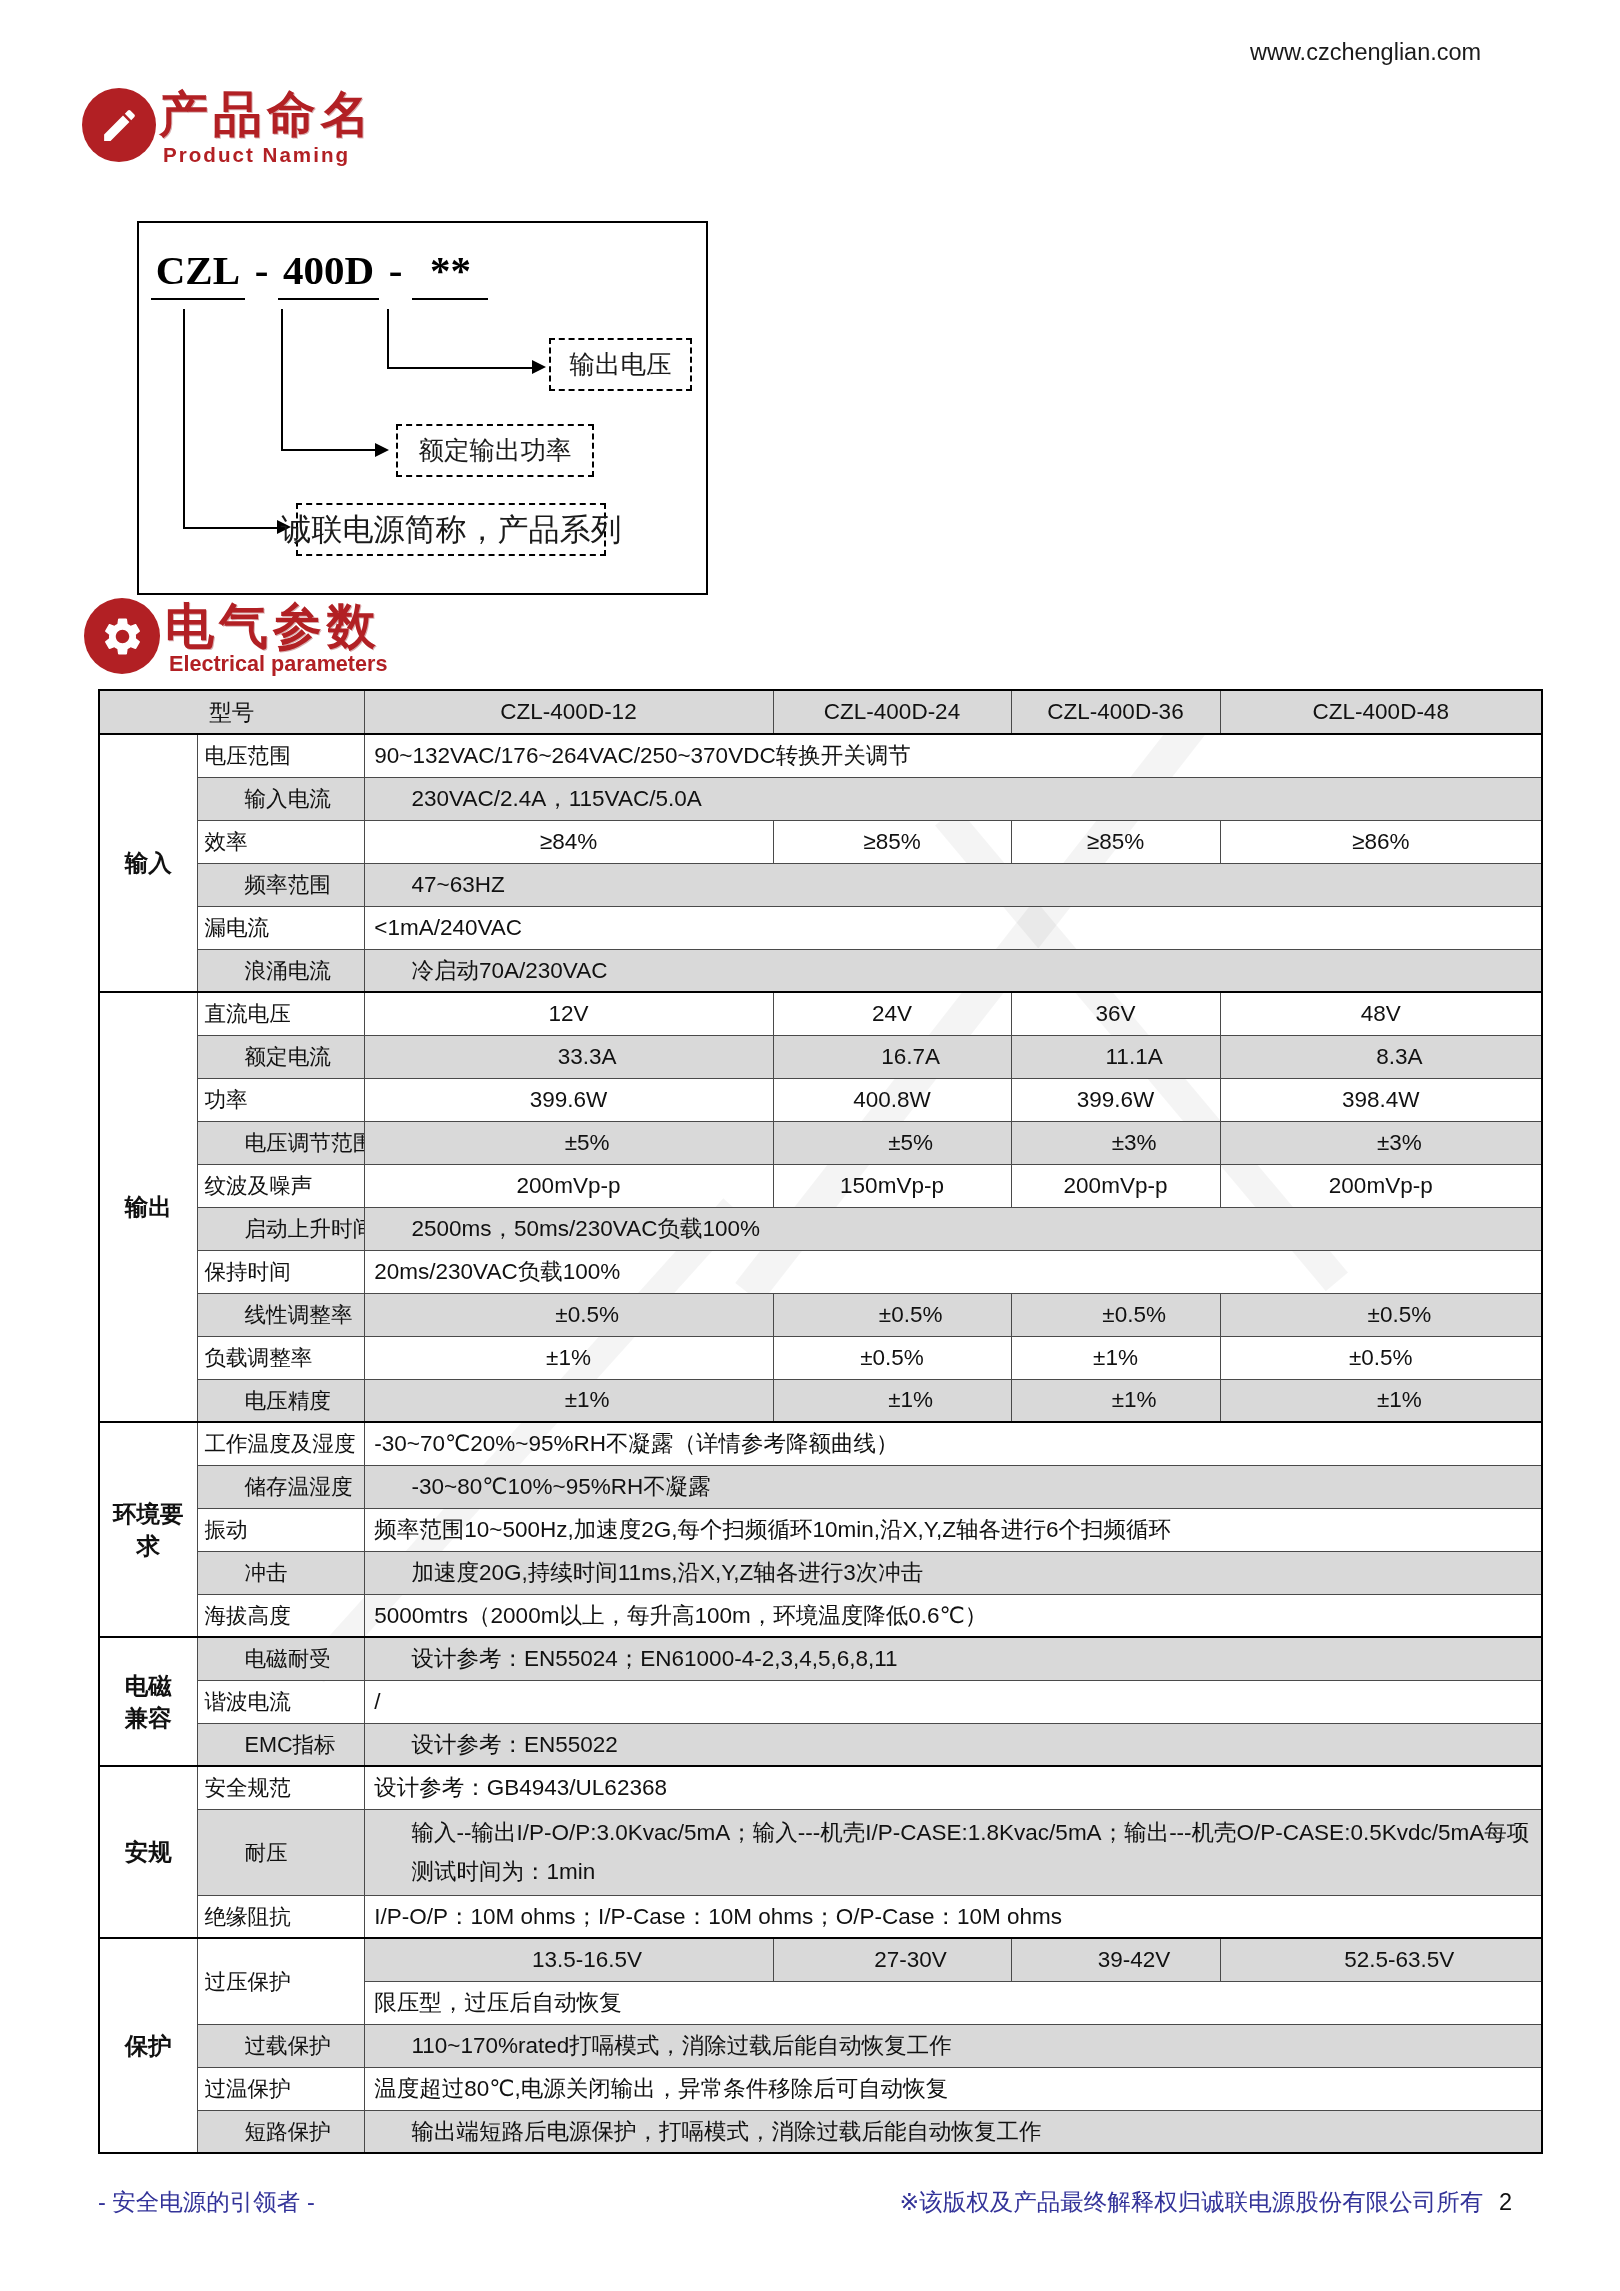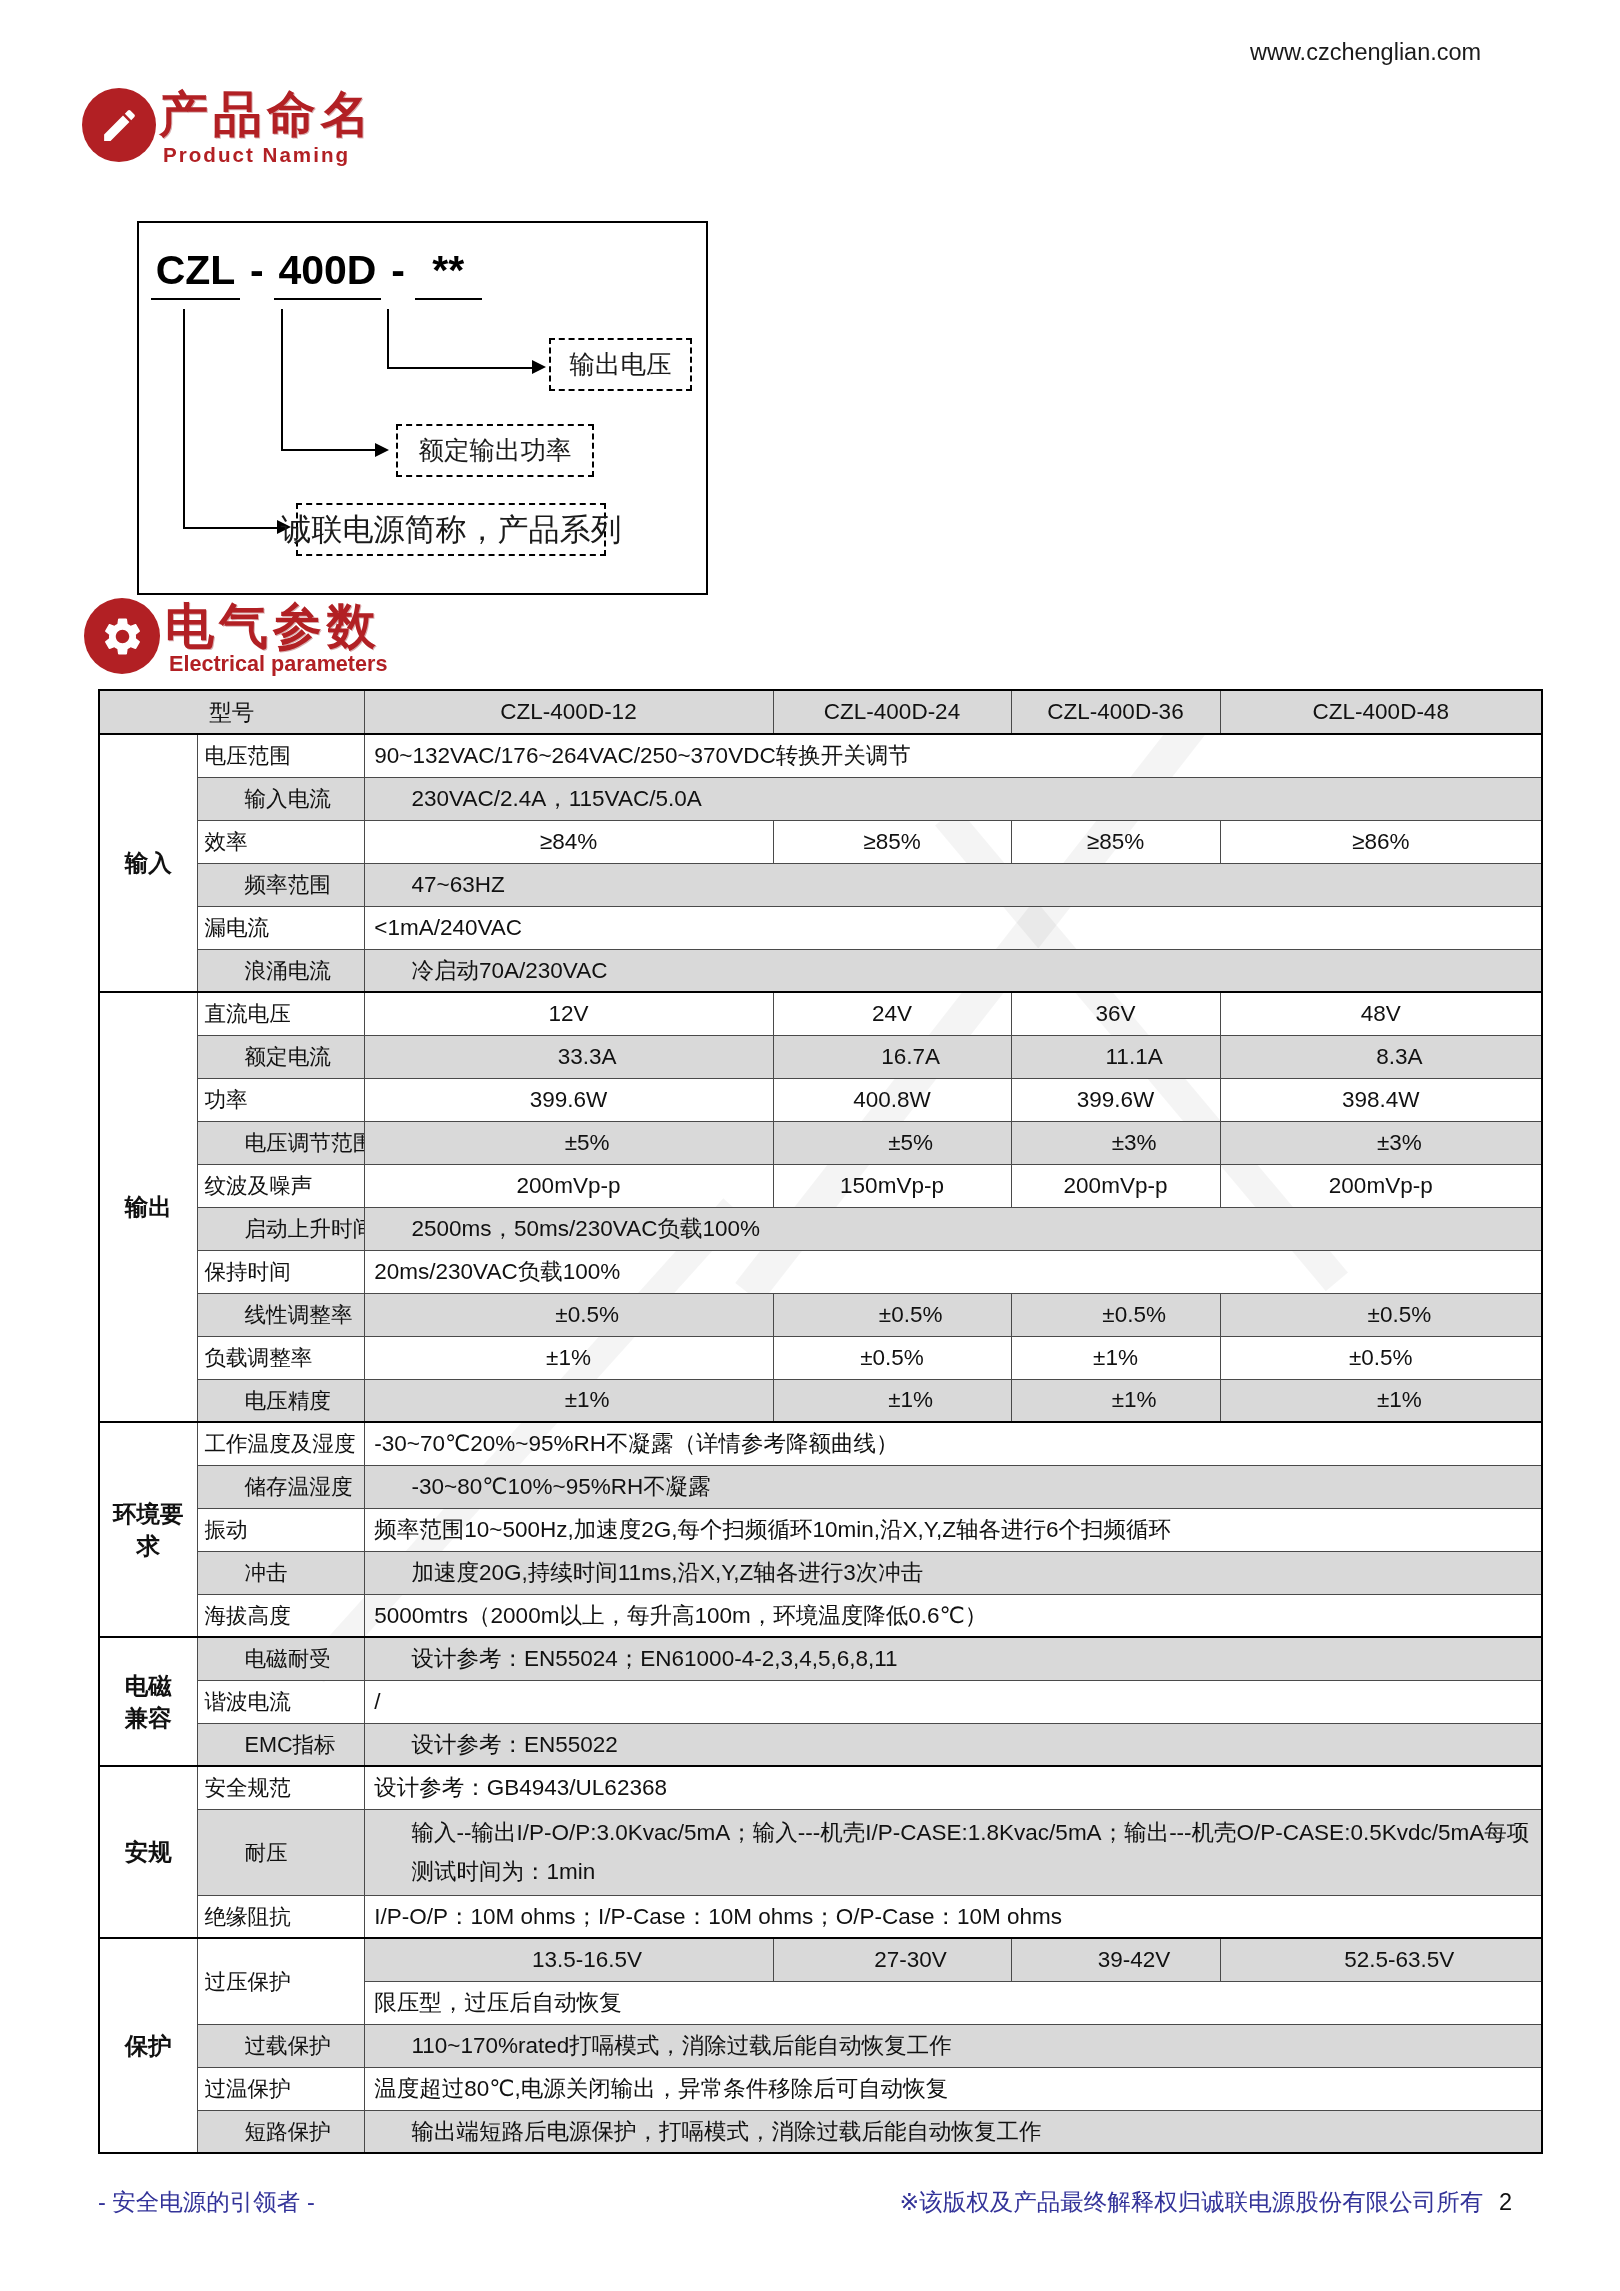--- a/index.html
+++ b/index.html
@@ -15,21 +15,21 @@
   .circle-naming{left:82px;top:88px;width:74px;height:74px;}
   .circle-elec{left:84px;top:598px;width:76px;height:76px;}
   .sec-title{position:absolute;color:#b22024;font-weight:bold;font-size:49px;letter-spacing:4.9px;text-shadow:1px 1px 0 rgba(140,20,25,.35);white-space:nowrap;}
   .t-naming{left:159px;top:82px;}
   .t-elec{left:165px;top:594px;}
   .sec-sub{position:absolute;color:#b22024;font-weight:bold;white-space:nowrap;}
   .s-naming{left:163px;top:143px;font-size:20.6px;letter-spacing:2px;text-align:right;}
   .s-elec{left:169px;top:651px;font-size:21.6px;}
   
   .naming-box{position:absolute;left:137px;top:221px;width:567px;height:370px;border:2px solid #000;}
-  .model-code{position:absolute;left:11.8px;top:19.6px;font-size:41px;font-weight:600;color:#000;white-space:nowrap;}
+  .model-code{position:absolute;left:11.8px;top:19.6px;font-size:41px;font-weight:600;color:#000;white-space:nowrap;font-family:Liberation Serif, serif;}
   .model-code .seg{border-bottom:2.9px solid #000;padding:0 4.9px;display:inline-block;line-height:1.35;}
   .model-code .seg-star{padding:0 17.6px;}
   .model-code .sep{margin:0 9.8px;}
   .dline{position:absolute;background:#000;}
   .arrowhead{position:absolute;width:0;height:0;border-left:14.7px solid #000;border-top:7.8px solid transparent;border-bottom:7.8px solid transparent;}
   .dash-label{position:absolute;border:2px dashed #000;background:#fff;display:flex;align-items:center;justify-content:center;font-size:25.5px;color:#1a1a1a;white-space:nowrap;}
   
   .wm{position:absolute;background:rgba(0,0,0,0.045);pointer-events:none;}
   
   .spec-table{position:absolute;left:98px;top:689px;width:1443px;border-collapse:collapse;table-layout:fixed;font-size:22.5px;color:#111;border:2px solid #000;}

